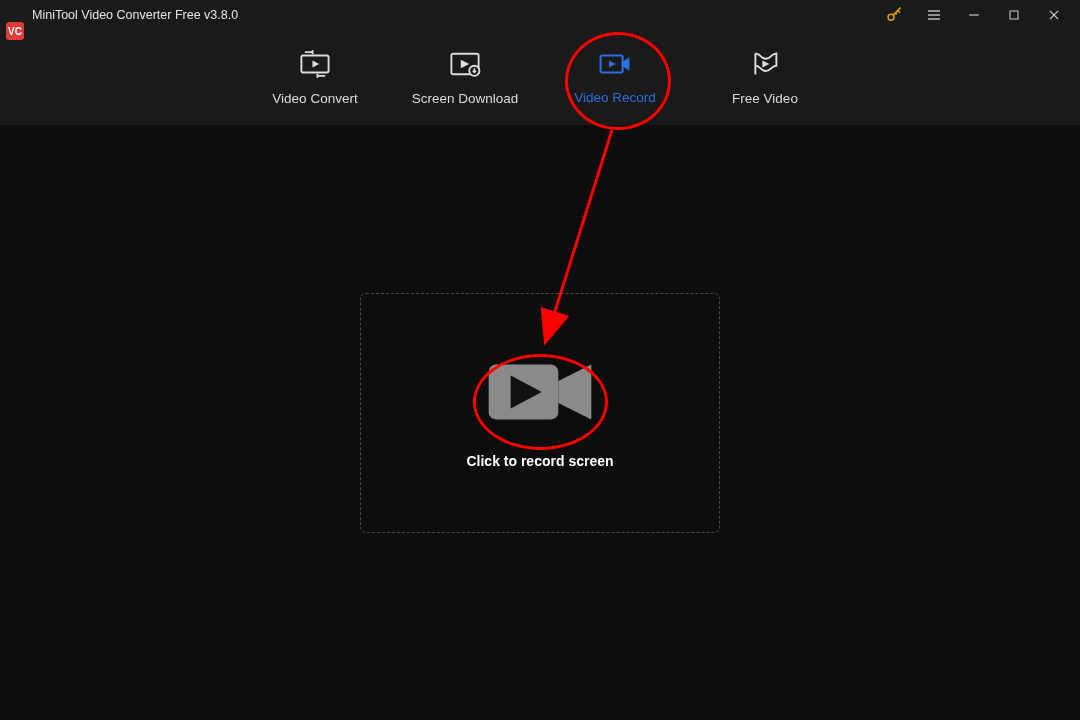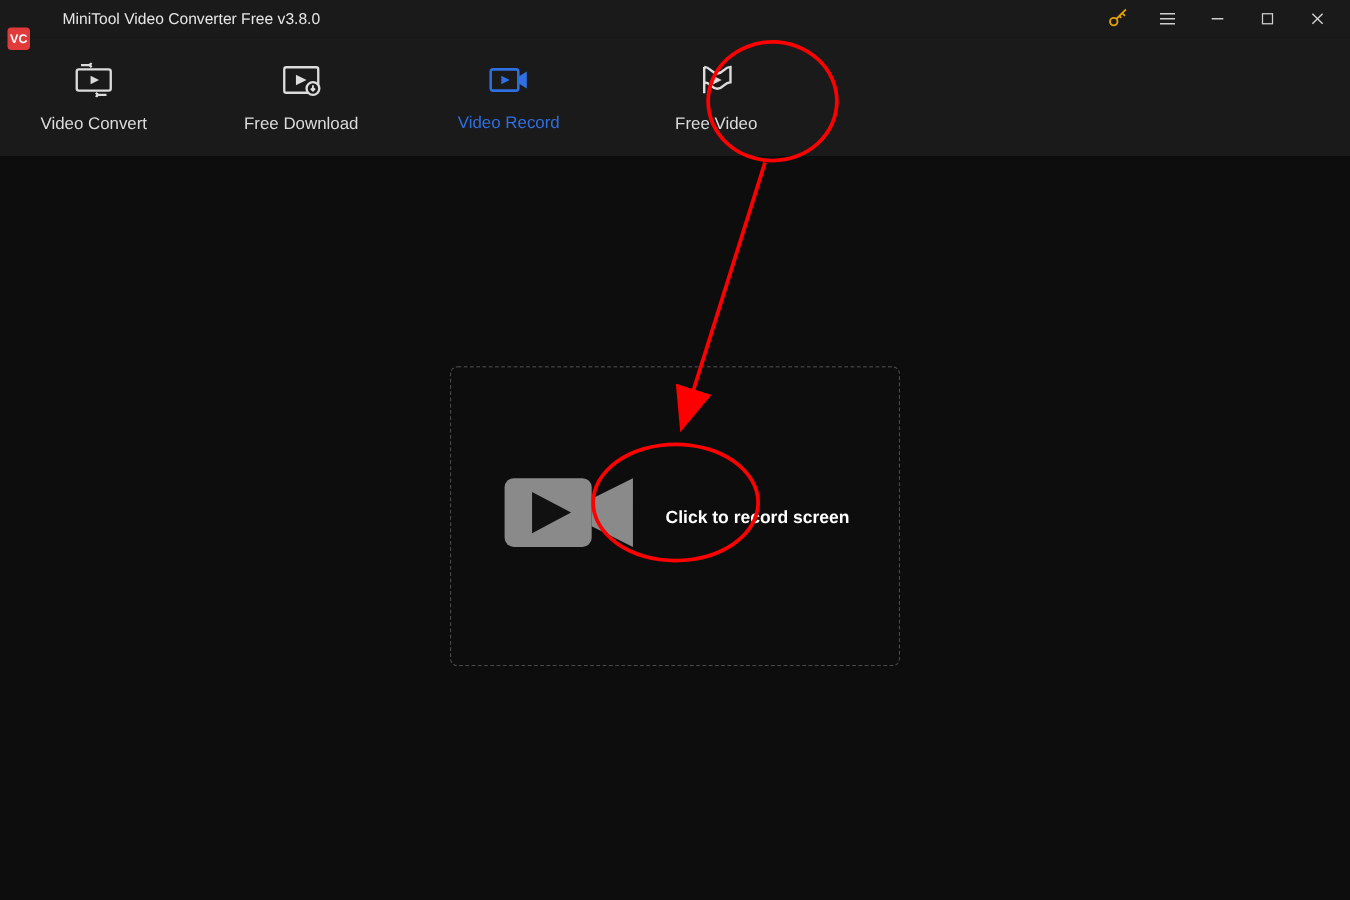--- a/index.html
+++ b/index.html
@@ -7,50 +7,50 @@
   .window { width: 1080px; height: 720px; background: #0d0d0d; position: relative; }
   .titlebar {
     height: 30px; background: #1a1a1a; display: flex; align-items: center;
     padding: 0 6px; color: #e6e6e6; font-size: 12.5px;
   }
   .logo {
     width: 18px; height: 18px; background: #e03a3a; border-radius: 3px;
     display: flex; align-items: center; justify-content: center; margin-right: 8px;
     color: #fff; font-weight: 700; font-size: 10px; margin-top: 32px;
   }
-  .title-text { flex: 0 0 auto; margin-left: 18px; }
+  .title-text { flex: 0 0 auto; }
   .title-spacer { flex: 1; }
   .winctrls { display: flex; align-items: center; gap: 0; }
   .winbtn {
     width: 40px; height: 30px; display: flex; align-items: center; justify-content: center;
     color: #cfcfcf; cursor: pointer;
   }
   .winbtn svg { display: block; }
   .key-icon { color: #e0a100; }
 
   .tabbar {
     height: 95px; background: #1a1a1a; display: flex; align-items: stretch;
-    gap: 16px;
+    justify-content: center; gap: 0;
   }
   .tab {
     width: 150px; display: flex; flex-direction: column; align-items: center;
     justify-content: center; gap: 14px; color: #dcdcdc; font-size: 13.5px;
     cursor: pointer; position: relative;
   }
   .tab.active { color: #2f6fe0; }
   .tab .tab-label { line-height: 1; }
   .tab svg { display: block; }
 
   .content {
     position: absolute; top: 125px; left: 0; right: 0; bottom: 0;
     background: #0d0d0d; display: flex; align-items: center; justify-content: center;
   }
   .dropzone {
     width: 360px; height: 240px; border: 1px dashed #4a4a4a; border-radius: 6px;
-    display: flex; flex-direction: row; align-items: center; justify-content: center;
+    display: flex; flex-direction: column; align-items: center; justify-content: center;
     gap: 22px; cursor: pointer; position: relative; top: -10px;
   }
   .drop-icon { position: relative; }
   .drop-label { color: #fff; font-size: 14px; font-weight: 600; }
 
   
   .anno-ellipse-tab {
     position: absolute; left: 565px; top: 32px; width: 106px; height: 98px;
     border: 3px solid #f00; border-radius: 50%; pointer-events: none;
   }
@@ -122,21 +122,21 @@
 
     <div class="tab">
       <span>
         <svg width="34" height="28" viewBox="0 0 40 32" fill="none" stroke="#dcdcdc" stroke-width="2.2">
           <rect x="4" y="4" width="32" height="24" rx="2"></rect>
           <polygon points="15,11 15,21 25,16" fill="#dcdcdc" stroke="none"></polygon>
           <circle cx="31" cy="24" r="6" fill="#1a1a1a" stroke="#dcdcdc"></circle>
           <path d="M31 21 v5 M29 24 l2 2 l2 -2" stroke="#dcdcdc" stroke-width="1.8"></path>
         </svg>
       </span>
-      <span class="tab-label">Free Download</span>
+      <span class="tab-label">Screen Download</span>
     </div>
 
     <div class="tab active">
       <span>
         <svg width="34" height="26" viewBox="0 0 40 30" fill="none" stroke="#2f6fe0" stroke-width="2.4">
           <rect x="3" y="5" width="26" height="20" rx="2"></rect>
           <polygon points="13,11 13,19 21,15" fill="#2f6fe0" stroke="none"></polygon>
           <path d="M29 12 l8 -5 v16 l-8 -5 z" fill="#2f6fe0" stroke="none"></path>
         </svg>
       </span>

